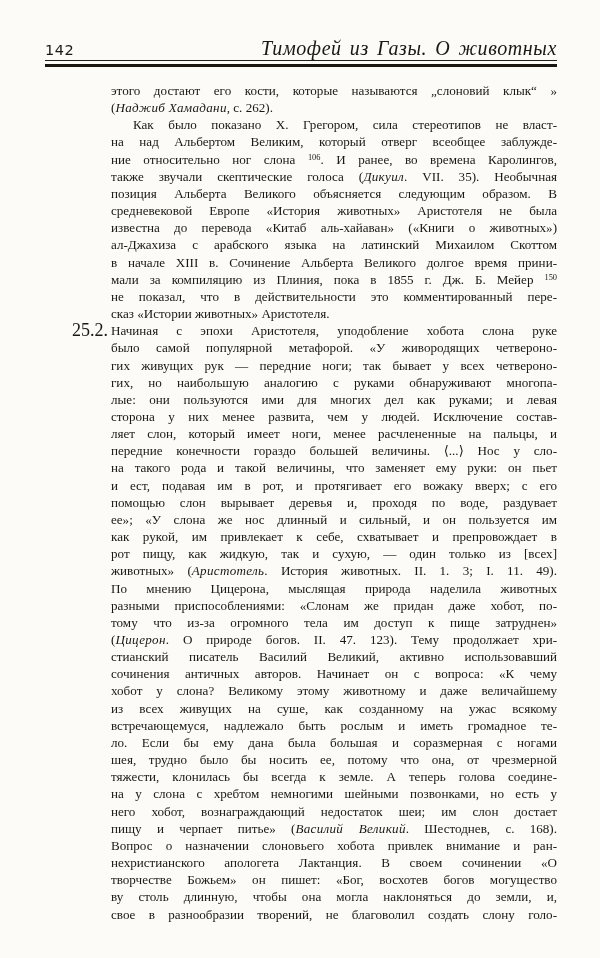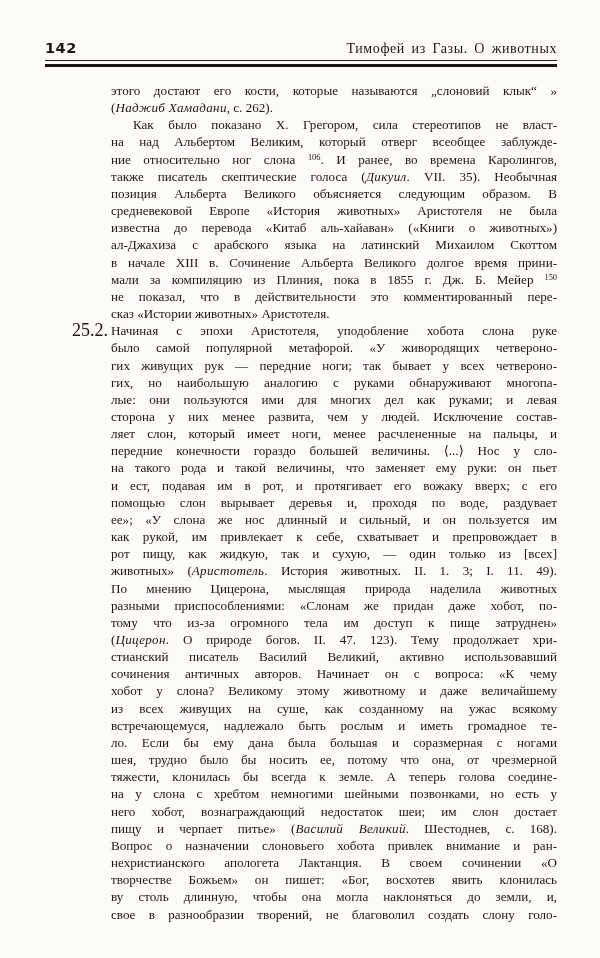--- a/index.html
+++ b/index.html
@@ -19,26 +19,27 @@
   .running-header {
     position: absolute;
     top: 39px; left: 45px; right: 43px;
     display: flex;
     justify-content: space-between;
     align-items: baseline;
     line-height: 18px;
   }
   .page-number {
     font-family: "DejaVu Sans", sans-serif;
-    font-weight: 700;
+    font-weight: 400;
     font-size: 14.5px;
     letter-spacing: 0.5px;
   }
   .running-title {
-    font-size: 14px;
+    font-style: italic;
+    font-size: 20px;
     letter-spacing: 0.6px;
     word-spacing: 2.5px;
     text-align: center;
   }
   .header-rules { position: absolute; top: 60px; left: 45px; right: 43px; }
   .rule-thin  { height: 1.4px; background: #221f1a; }
   .rule-gap   { height: 2.2px; }
   .rule-thick { height: 3.4px; background: #1a1712; }
 
   .text-block {
@@ -88,21 +89,21 @@
   </div>
   <div class="text-block">
       <div class="paragraph">
         <div class="line"><span>этого достают его кости, которые называются „слоновий клык“ »</span></div>
         <div class="line last"><span>(</span><em>Наджиб Хамадани</em><span>, с. 262).</span></div>
       </div>
       <div class="paragraph">
         <div class="line indent"><span>Как было показано Х. Грегором, сила стереотипов не власт-</span></div>
         <div class="line"><span>на над Альбертом Великим, который отверг всеобщее заблужде-</span></div>
         <div class="line"><span>ние относительно ног слона </span><sup>106</sup><span>. И ранее, во времена Каролингов,</span></div>
-        <div class="line"><span>также писатель скептические голоса (</span><em>Дикуил</em><span>. VII. 35). Необычная</span></div>
+        <div class="line"><span>также звучали скептические голоса (</span><em>Дикуил</em><span>. VII. 35). Необычная</span></div>
         <div class="line"><span>позиция Альберта Великого объясняется следующим образом. В</span></div>
         <div class="line"><span>средневековой Европе «История животных» Аристотеля не была</span></div>
         <div class="line"><span>известна до перевода «Китаб аль-хайаван» («Книги о животных»)</span></div>
         <div class="line"><span>ал-Джахиза с арабского языка на латинский Михаилом Скоттом</span></div>
         <div class="line"><span>в начале XIII в. Сочинение Альберта Великого долгое время прини-</span></div>
         <div class="line"><span>мали за компиляцию из Плиния, пока в 1855 г. Дж. Б. Мейер </span><sup>150</sup></div>
         <div class="line"><span>не показал, что в действительности это комментированный пере-</span></div>
         <div class="line last"><span>сказ «Истории животных» Аристотеля.</span></div>
       </div>
       <div class="paragraph">
@@ -132,18 +133,18 @@
         <div class="line"><span>из всех живущих на суше, как созданному на ужас всякому</span></div>
         <div class="line"><span>встречающемуся, надлежало быть рослым и иметь громадное те-</span></div>
         <div class="line"><span>ло. Если бы ему дана была большая и соразмерная с ногами</span></div>
         <div class="line"><span>шея, трудно было бы носить ее, потому что она, от чрезмерной</span></div>
         <div class="line"><span>тяжести, клонилась бы всегда к земле. А теперь голова соедине-</span></div>
         <div class="line"><span>на у слона с хребтом немногими шейными позвонками, но есть у</span></div>
         <div class="line"><span>него хобот, вознаграждающий недостаток шеи; им слон достает</span></div>
         <div class="line"><span>пищу и черпает питье» (</span><em>Василий Великий</em><span>. Шестоднев, с. 168).</span></div>
         <div class="line"><span>Вопрос о назначении слоновьего хобота привлек внимание и ран-</span></div>
         <div class="line"><span>нехристианского апологета Лактанция. В своем сочинении «О</span></div>
-        <div class="line"><span>творчестве Божьем» он пишет: «Бог, восхотев явить клонилась</span></div>
+        <div class="line"><span>творчестве Божьем» он пишет: «Бог, восхотев богов могущество</span></div>
         <div class="line"><span>ву столь длинную, чтобы она могла наклоняться до земли, и,</span></div>
         <div class="line"><span>свое в разнообразии творений, не благоволил создать слону голо-</span></div>
       </div>
     </div>
 </div>
 
 </body></html>

